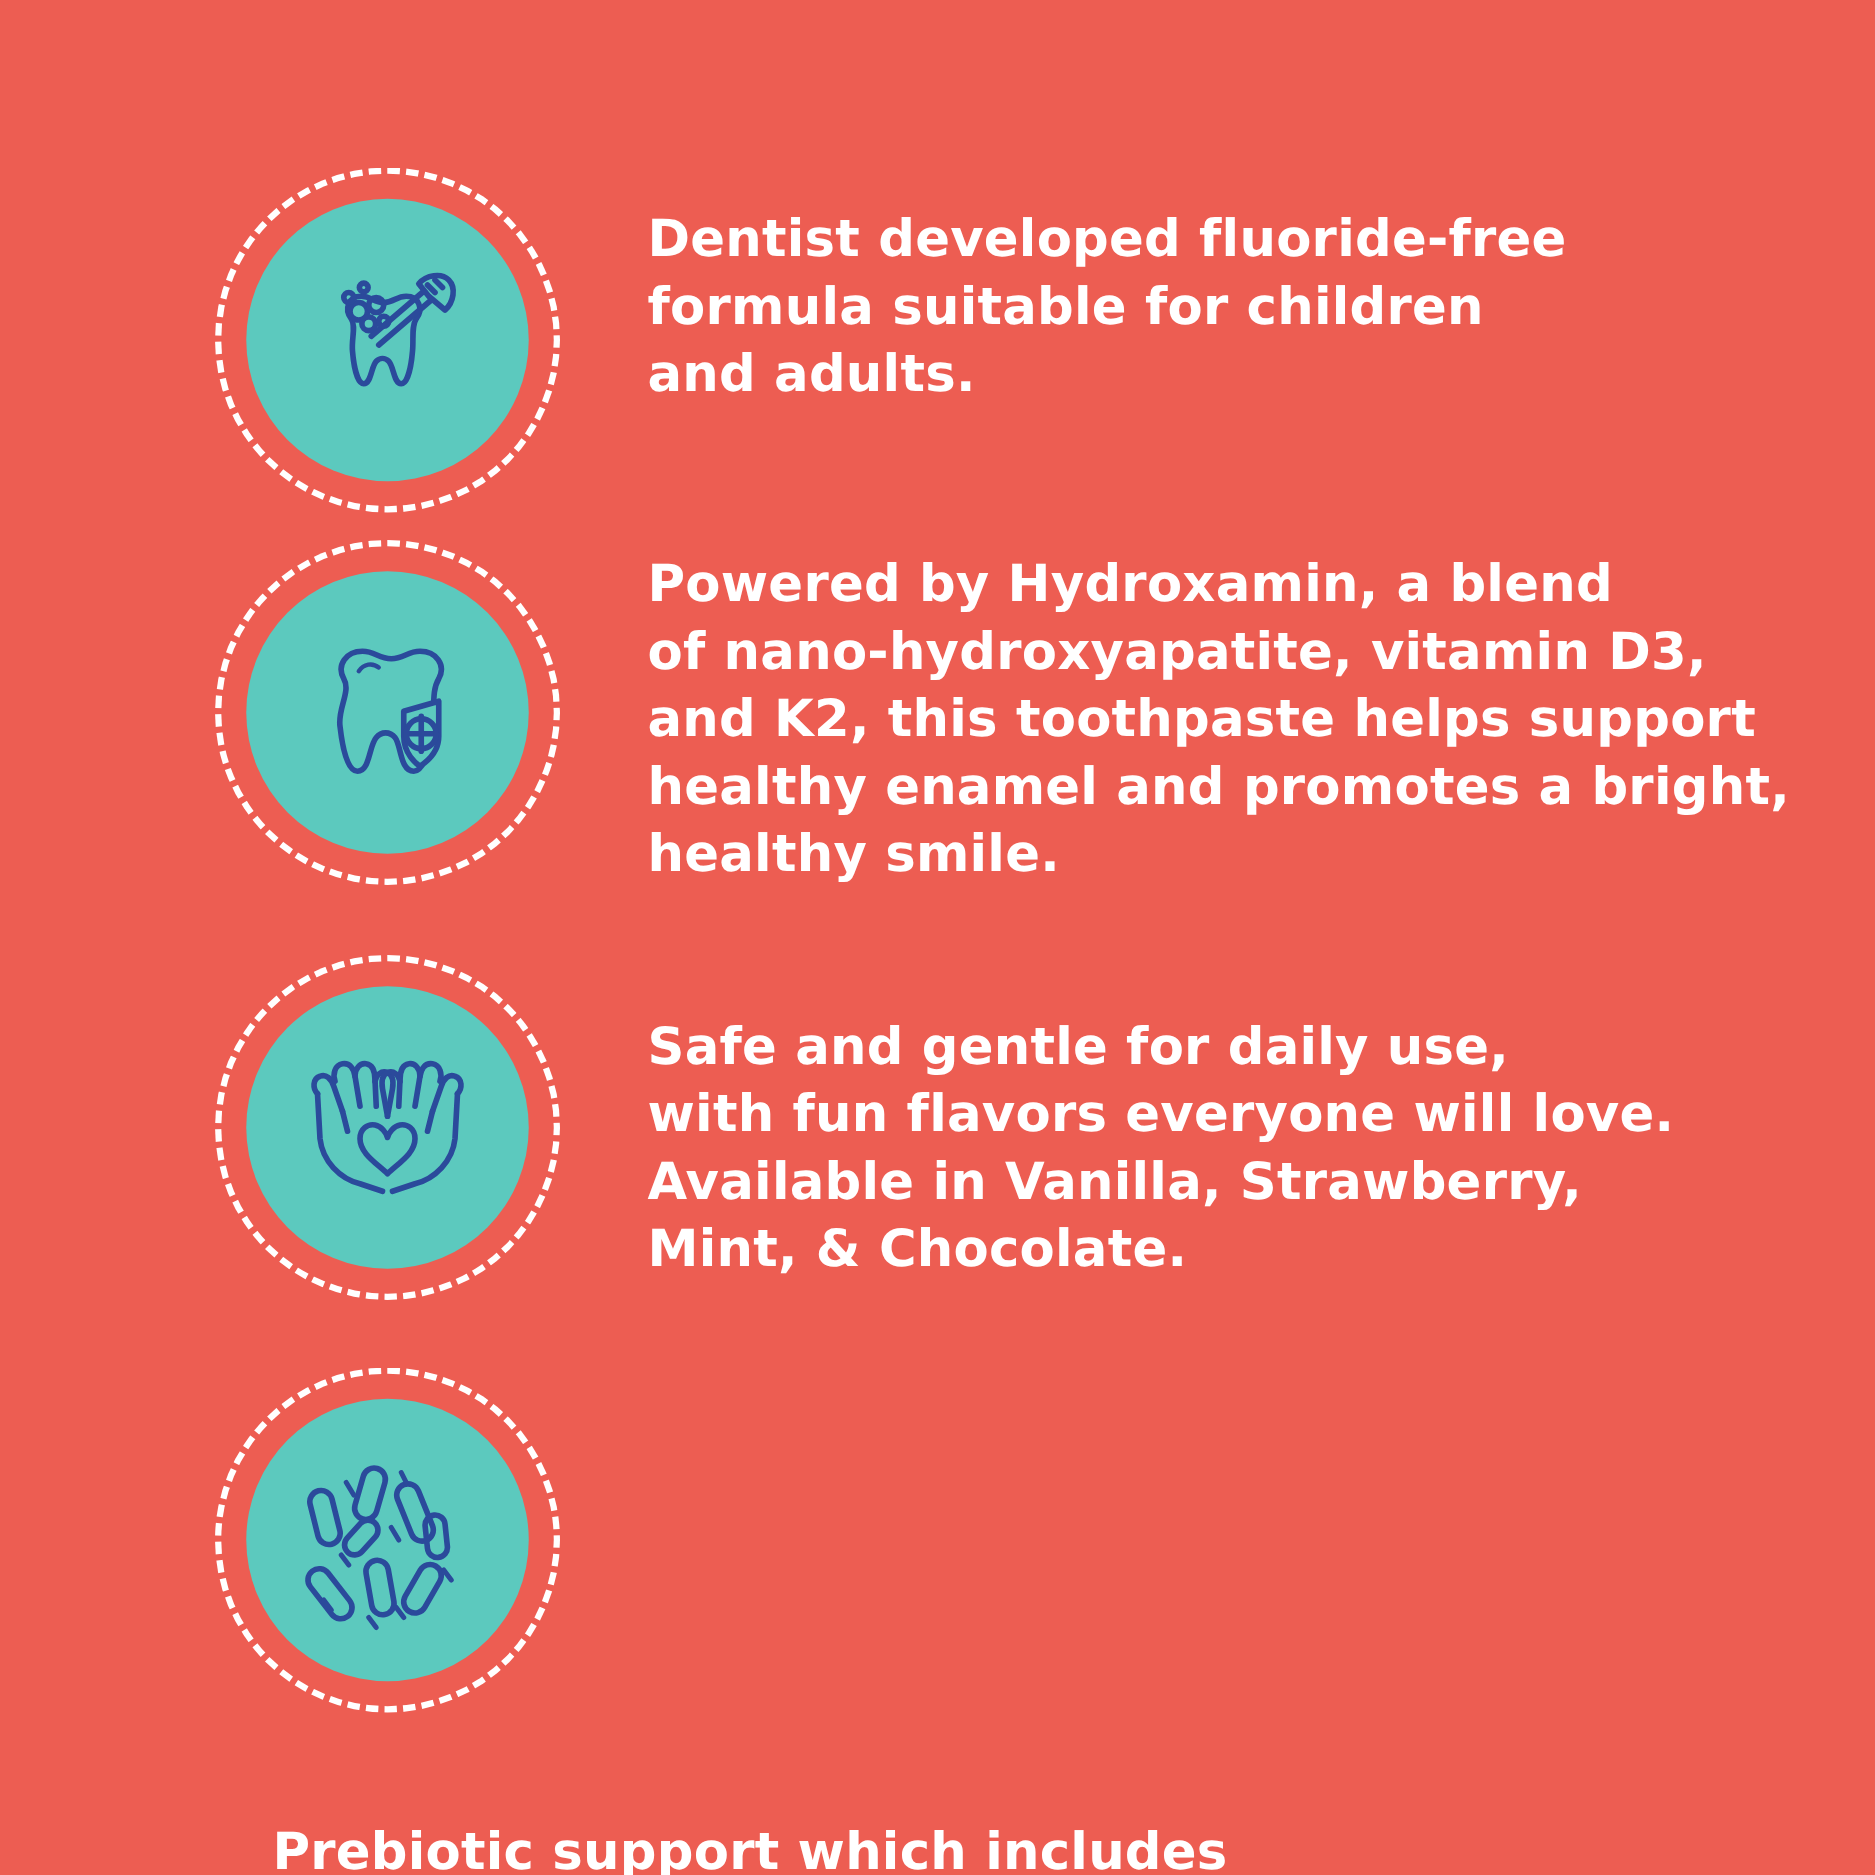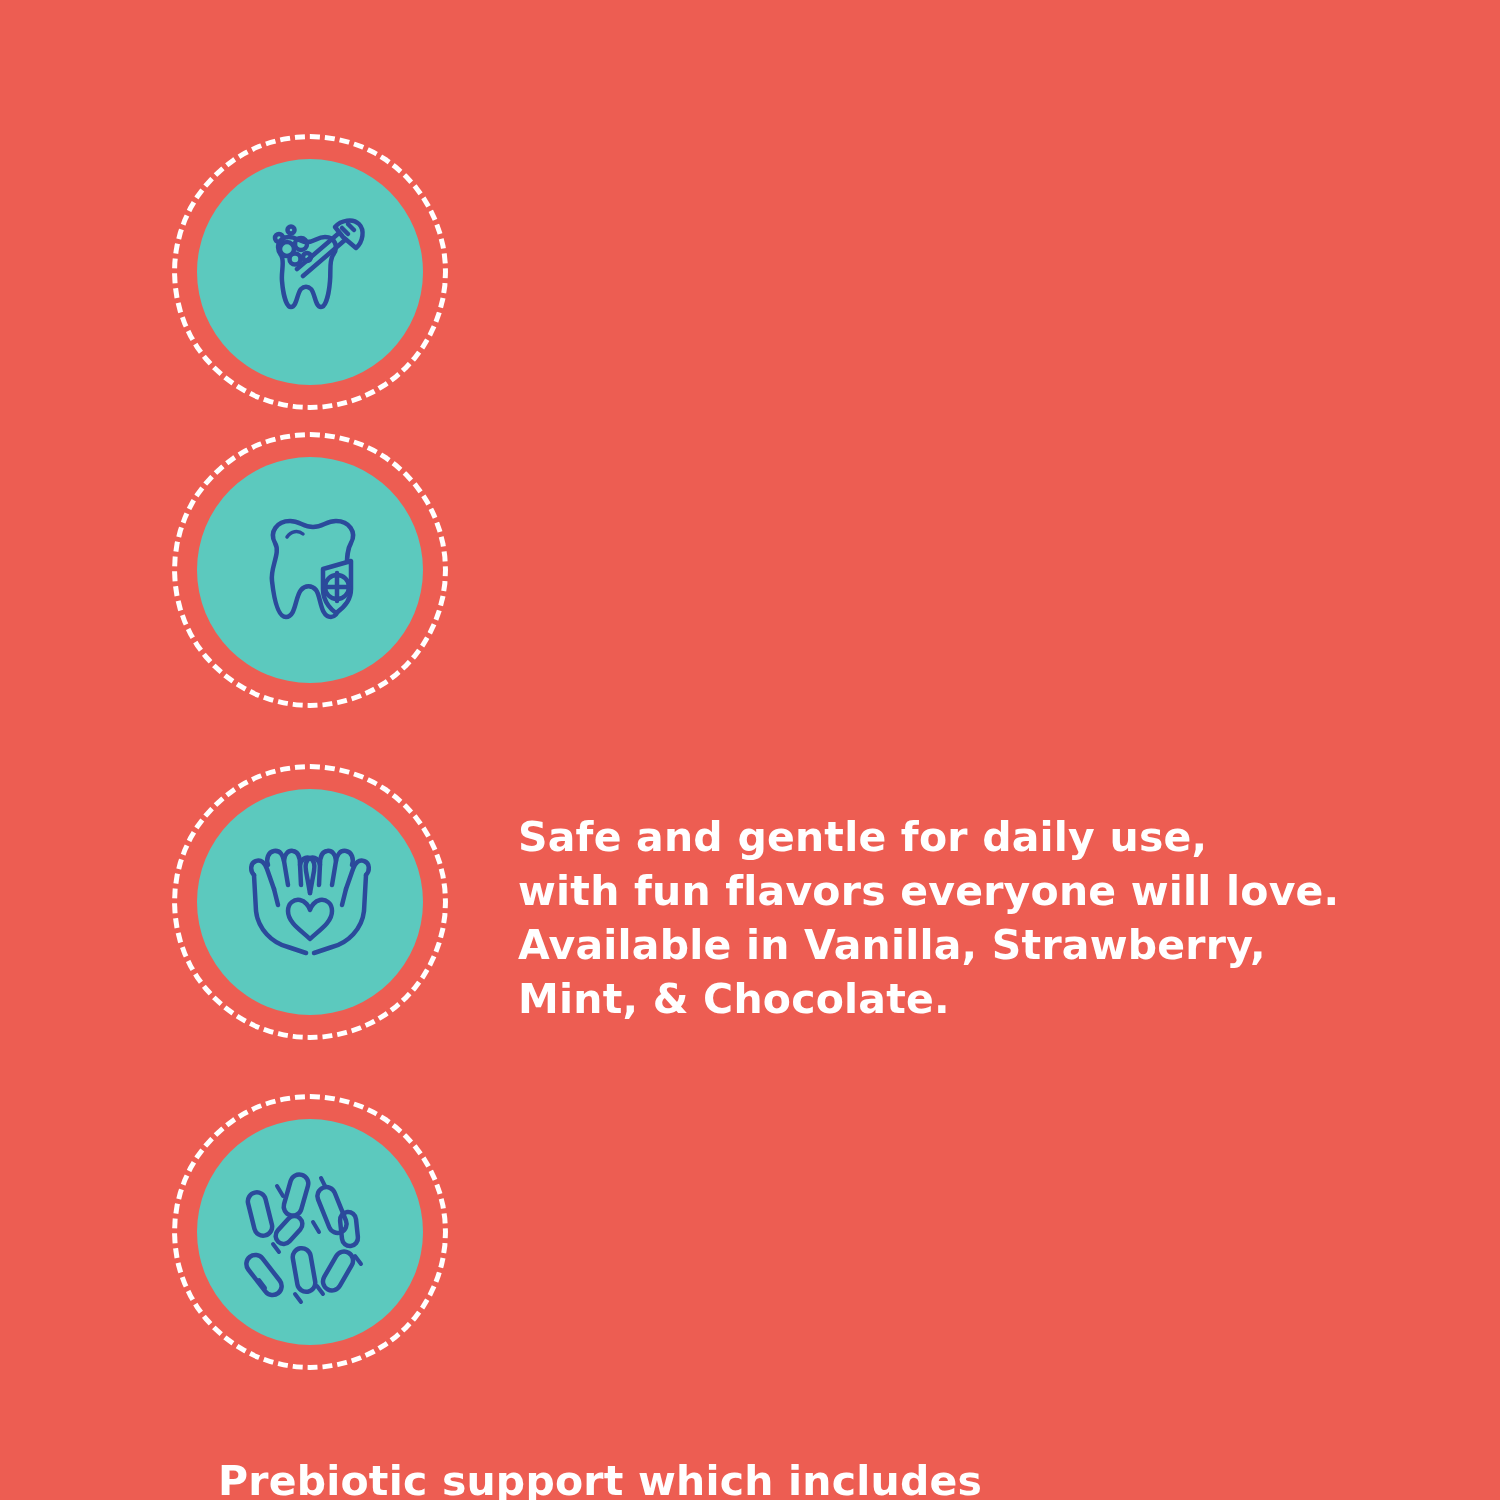--- a/index.html
+++ b/index.html
@@ -118,20 +118,23 @@
               <circle cx="52" cy="52" r="7"></circle>
               <circle cx="66" cy="47" r="6"></circle>
               <circle cx="60" cy="62" r="5.5"></circle>
               <circle cx="44" cy="41" r="4"></circle>
               <circle cx="56" cy="33" r="3.5"></circle>
               <circle cx="72" cy="60" r="4"></circle>
             </g>
           </svg>
         </div>
       </div>
+      <div class="feature-text">Dentist developed fluoride-free
+formula suitable for children
+and adults.</div>
     </div>
 
     <div class="feature-row" id="row-1">
       <div class="icon-wrap">
         <div class="dashed-ring"></div>
         <div class="icon-circle">
           <svg width="150" height="150" viewBox="0 0 150 150">
             <g fill="none" stroke="#2B4A9B" stroke-width="4.5" stroke-linecap="round" stroke-linejoin="round">
 
               <path d="M40 48 C34 37 42 26 55 26 C65 26 68 32 78 32 C88 32 91 26 101 26 C114 26 122 37 116 48
@@ -141,20 +144,25 @@
 
               <path d="M88 74 L116 66 L116 94 C116 108 104 116 101 118 C98 116 88 108 88 94 Z" fill="#5CC9BE"></path>
 
               <path d="M102 78 L102 106"></path>
               <path d="M90 92 L114 92"></path>
               <circle cx="102" cy="92" r="12"></circle>
             </g>
           </svg>
         </div>
       </div>
+      <div class="feature-text">Powered by Hydroxamin, a blend
+of nano-hydroxyapatite, vitamin D3,
+and K2, this toothpaste helps support
+healthy enamel and promotes a bright,
+healthy smile.</div>
     </div>
 
     <div class="feature-row" id="row-2">
       <div class="icon-wrap">
         <div class="dashed-ring"></div>
         <div class="icon-circle">
           <svg width="160" height="150" viewBox="0 0 160 150">
             <g fill="none" stroke="#2B4A9B" stroke-width="4.5" stroke-linecap="round" stroke-linejoin="round">
 
               <path d="M24 48 C20 44 20 36 26 34 C31 32 35 36 37 42 L44 62"></path>

